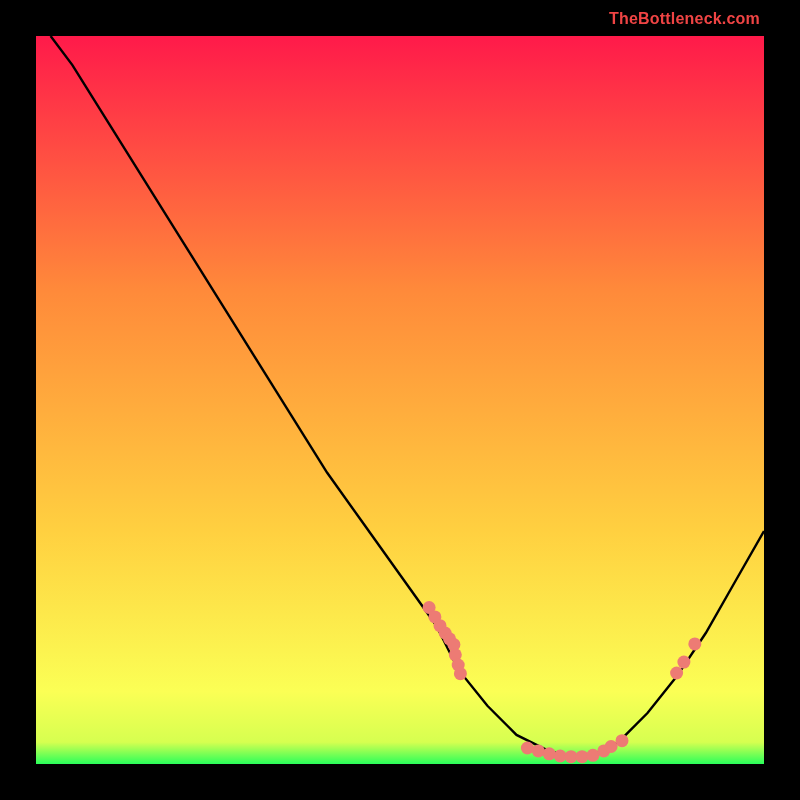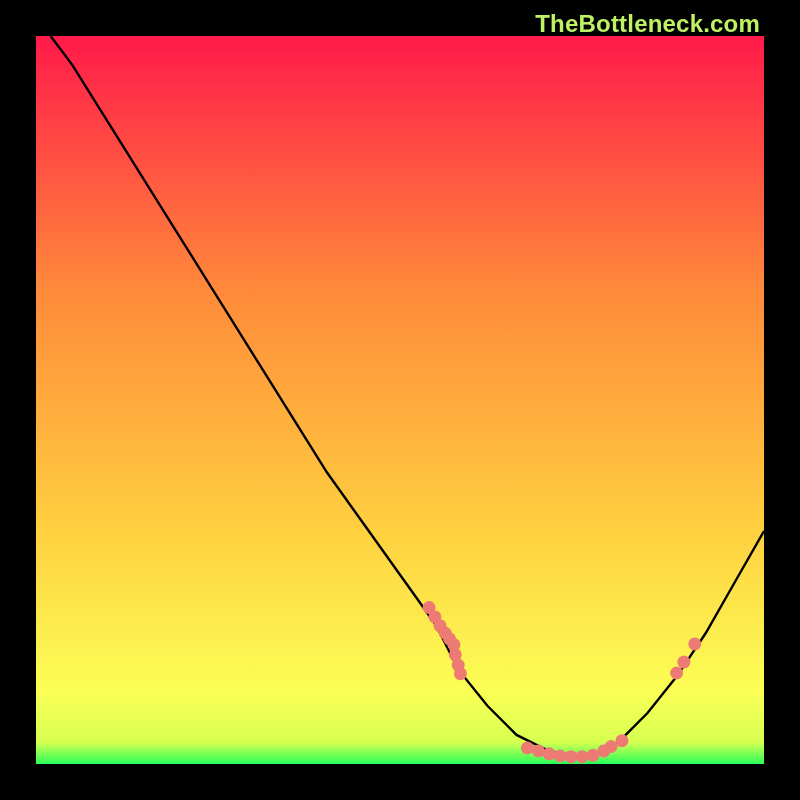--- a/index.html
+++ b/index.html
@@ -15,23 +15,23 @@
     left: 36px;
     top: 36px;
     width: 728px;
     height: 728px;
   }
   .watermark {
     position: absolute;
     top: 10px;
     right: 40px;
     font-family: Arial, Helvetica, sans-serif;
-    font-size: 24px;
+    font-size: 16px;
     font-weight: bold;
-    color: #bef264;
+    color: #ef4444;
     letter-spacing: 0.2px;
   }
   svg {
     position: absolute;
     left: 0;
     top: 0;
   }
 </style>
 </head>
 <body>

